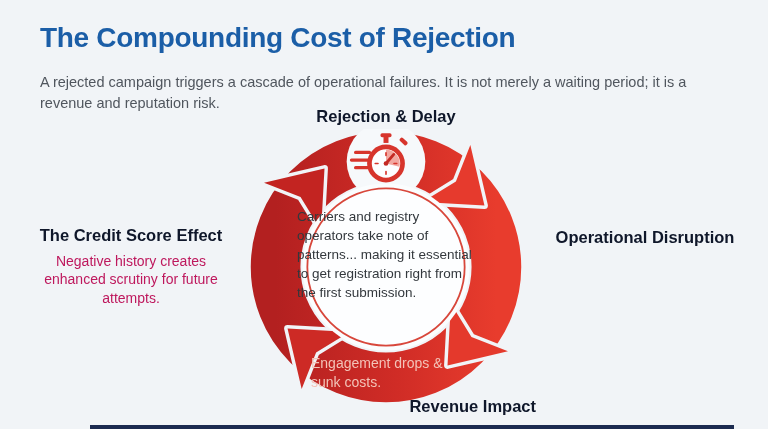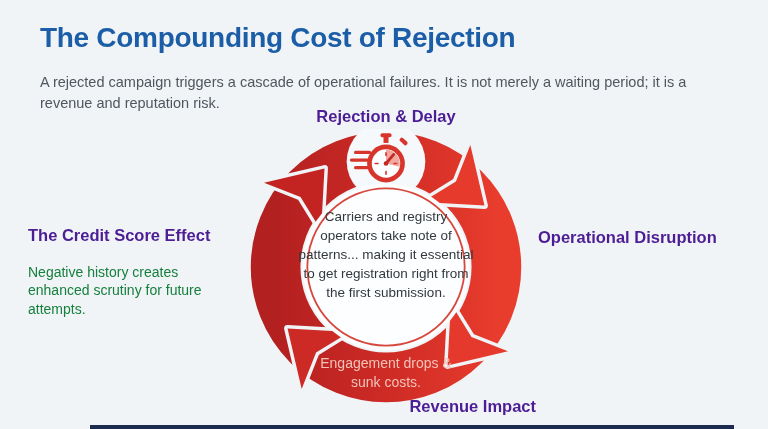--- a/index.html
+++ b/index.html
@@ -10,34 +10,34 @@
     color:#1d2126;
   }
   .title{
     position:absolute;left:40px;top:22px;
     font-size:28px;font-weight:bold;color:#1b5ea7;letter-spacing:-0.3px;
   }
   .subtitle{
     position:absolute;left:40px;top:72px;width:648px;
     font-size:14.5px;line-height:1.42;color:#50565e;
   }
-  .node-label{font-size:16.5px;font-weight:bold;color:#4c1d95;}
-  .node-body{font-size:14px;line-height:1.32;color:#15803d;margin-top:18px;}
+  .node-label{font-size:16.5px;font-weight:bold;color:#0f172a;}
+  .node-body{font-size:14px;line-height:1.32;color:#be185d;margin-top:7px;}
   .label-top{position:absolute;left:236px;top:107px;width:300px;text-align:center;}
   .label-bottom{position:absolute;left:236px;top:397px;width:300px;text-align:right;}
-  .left-block{position:absolute;left:28px;top:226px;width:206px;text-align:left;}
-  .right-block{position:absolute;left:538px;top:228px;width:214px;text-align:left;}
+  .left-block{position:absolute;left:28px;top:226px;width:206px;text-align:center;}
+  .right-block{position:absolute;left:538px;top:228px;width:214px;text-align:center;}
   .ring-svg{position:absolute;left:248px;top:129px;}
   .center-text{
     position:absolute;left:297px;top:208px;width:178px;
-    text-align:center;font-size:13.5px;line-height:1.4;color:#33383d;
+    text-align:left;font-size:13.5px;line-height:1.4;color:#33383d;
   }
   .ring-note{
     position:absolute;left:311px;top:354px;width:150px;
-    text-align:center;font-size:14px;line-height:1.35;color:#f3c3b8;
+    font-size:14px;line-height:1.35;color:#f3c3b8;
   }
   .bottom-bar{
     position:absolute;left:90px;bottom:0;width:644px;height:4px;
     background:#1c2b50;
   }
 </style>
 </head>
 <body>
 
 <div class="stage">

